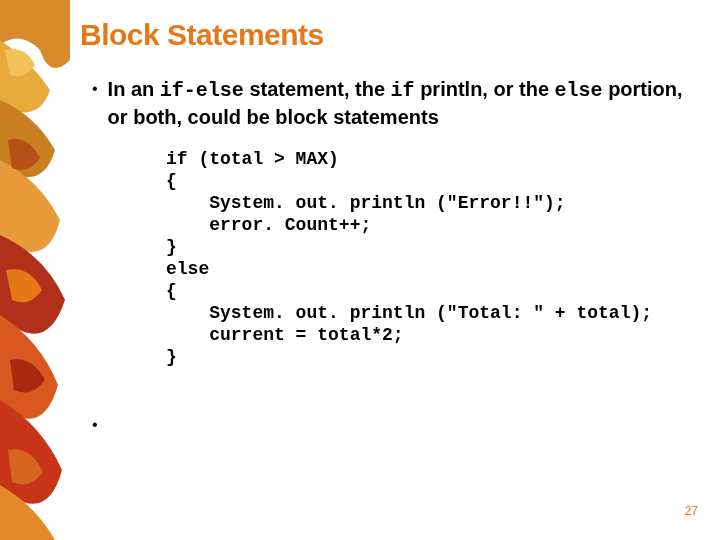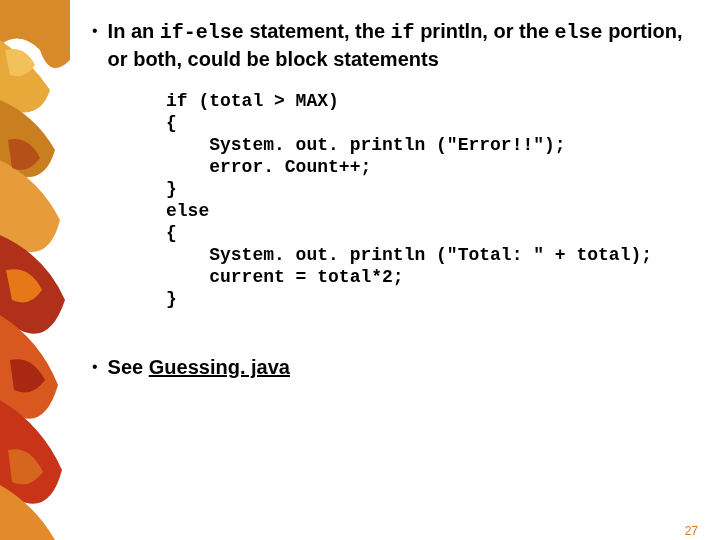--- a/index.html
+++ b/index.html
@@ -73,21 +73,21 @@
     margin-bottom: 44px;
     line-height: 22px;
   }
   .link-text {
     text-decoration: underline;
     color: #000;
   }
   .page-number {
     position: absolute;
     right: 22px;
-    bottom: 2px;
+    bottom: 22px;
     font-size: 12px;
     color: #e77817;
   }
 </style>
 </head>
 <body>
 
 <div class="slide">
 
   <div class="left-decoration">
@@ -103,20 +103,21 @@
       <path d="M0,485 Q35,505 55,540 L0,540 Z" fill="#e28a2c"></path>
       <path d="M5,50 Q25,45 35,65 Q25,80 10,75 Z" fill="#f2c15a"></path>
       <path d="M8,140 Q28,135 40,158 Q28,175 12,168 Z" fill="#b55018"></path>
       <path d="M6,270 Q30,265 42,290 Q30,308 12,300 Z" fill="#e77817"></path>
       <path d="M10,360 Q32,355 45,380 Q32,398 14,390 Z" fill="#a82812"></path>
       <path d="M8,450 Q30,445 43,472 Q30,490 12,482 Z" fill="#d6651e"></path>
     </svg>
   </div>
 
   <div class="content">
+    <h1 class="title">Block Statements</h1>
 
     <div class="bullet-row">
       <span class="bullet-dot">•</span>
       <span class="bullet-text">
         <span>In an </span><span class="code-inline">if-else</span><span> statement, the </span><span class="code-inline">if</span><span> println, or the </span><span class="code-inline">else</span><span> portion, or both, could be block statements</span>
       </span>
     </div>
 
     <div class="code-block">if (total &gt; MAX)
 {
@@ -124,20 +125,17 @@
     error. Count++;
 }
 else
 {
     System. out. println ("Total: " + total);
     current = total*2;
 }</div>
 
     <div class="bullet-row">
       <span class="bullet-dot">•</span>
-      <span class="bullet-text">
-        <span>See </span><span class="link-text">Guessing. java</span>
-      </span>
     </div>
   </div>
 
   <div class="page-number">27</div>
 </div>
 
 </body></html>

